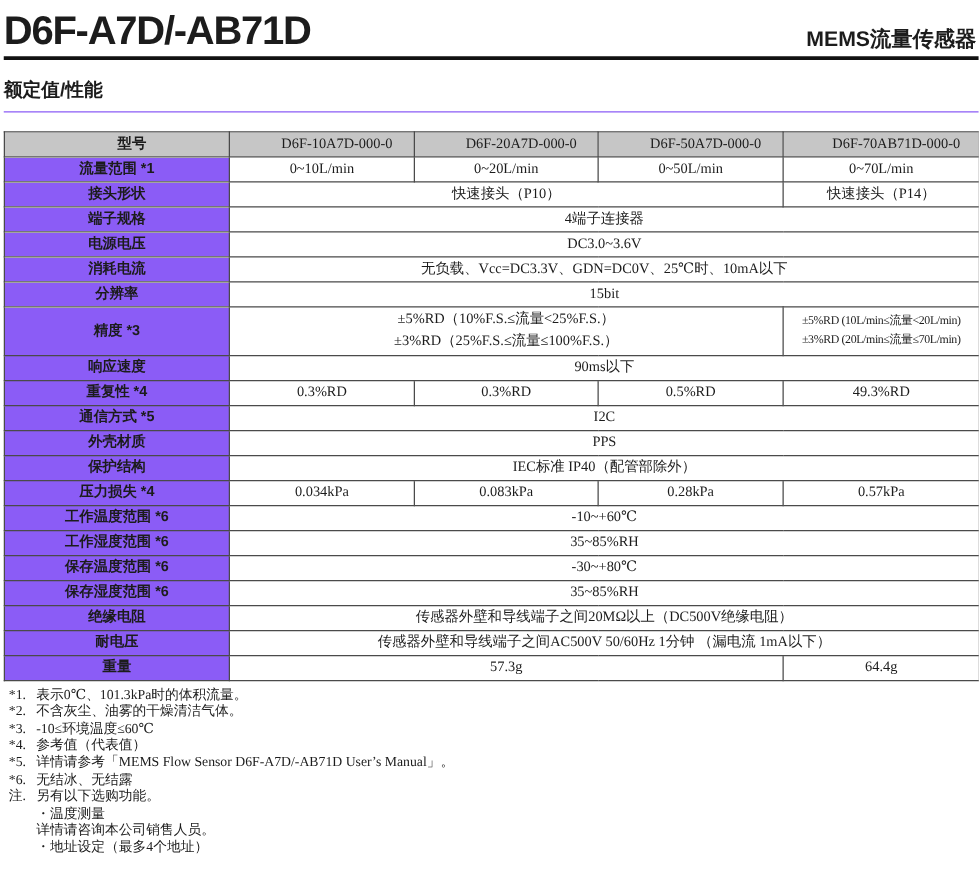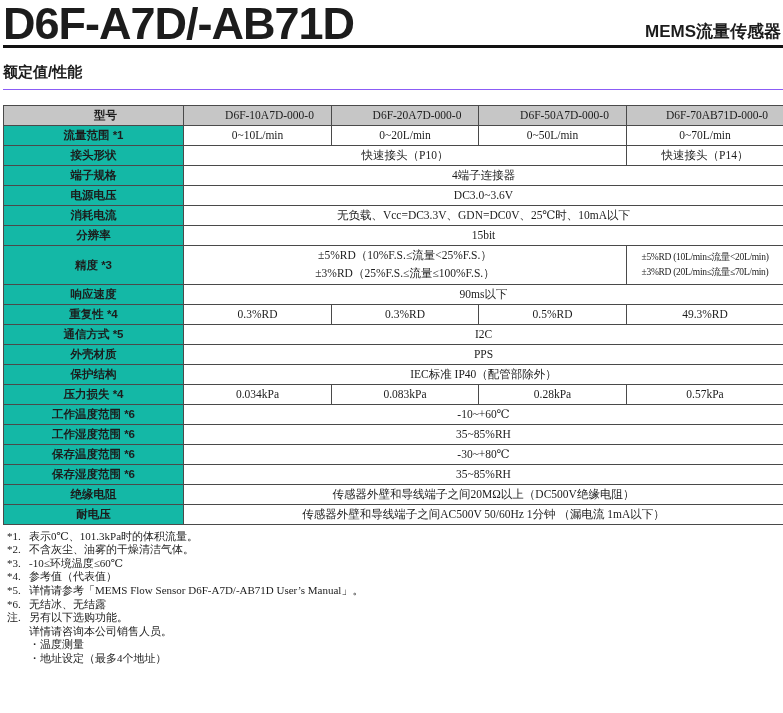--- a/index.html
+++ b/index.html
@@ -9,21 +9,21 @@
     color:#1c1c1c;
     position:relative;
     overflow:hidden;
   }
   .page{padding:0 0 0 3px;width:780px;}
 
   
   .hdr{display:flex;align-items:flex-end;justify-content:space-between;padding-top:5px;}
   .hdr-title{
     font-family:"Liberation Sans","DejaVu Sans",sans-serif;
-    font-weight:bold;font-size:45px;letter-spacing:-1px;line-height:38px;
+    font-weight:bold;font-size:32px;letter-spacing:-1px;line-height:38px;
   }
   .hdr-sub{
     font-family:"Liberation Sans","DejaVu Sans",sans-serif;
     font-weight:bold;font-size:17px;line-height:20px;padding-bottom:1px;padding-right:2px;
   }
   .hdr-rule{height:3px;background:#111;margin-top:2px;width:780px;}
 
   
   .section-title{
     font-family:"Liberation Sans","DejaVu Sans",sans-serif;
@@ -42,21 +42,21 @@
   table.spec td{
     border:1px solid #4a4a4a;
     padding:1px 4px;
     height:17px;
     text-align:center;
     vertical-align:middle;
     line-height:1.25;
     overflow:hidden;white-space:nowrap;
   }
   td.lbl{
-    background:#14b8a6;
+    background:#8b5cf6;
     text-align:left;
     font-family:"Liberation Sans","DejaVu Sans",sans-serif;
     font-weight:bold;
     font-size:11.5px;
     padding-left:6px;
   }
   tr.hdr-row td{background:#c6c6c6;padding-left:28px;}
   td.small-cell{font-size:9.5px;letter-spacing:-0.3px;padding:1px 1px;}
   td.two-line{white-space:normal;}
   td.two-line div{line-height:1.55;}
@@ -182,20 +182,25 @@
           <td colspan="4">35~85%RH</td>
         </tr>
         <tr>
           <td class="lbl">绝缘电阻</td>
           <td colspan="4">传感器外壁和导线端子之间20MΩ以上（DC500V绝缘电阻）</td>
         </tr>
         <tr>
           <td class="lbl">耐电压</td>
           <td colspan="4">传感器外壁和导线端子之间AC500V  50/60Hz  1分钟 （漏电流 1mA以下）</td>
         </tr>
+        <tr>
+          <td class="lbl">重量</td>
+          <td colspan="3">57.3g</td>
+          <td>64.4g</td>
+        </tr>
       </tbody>
   </table>
 
   <div class="footnotes" id="footnotes">
       <div class="fn-line">
         <span class="fn-marker">*1.</span>
         <span class="fn-text">表示0℃、101.3kPa时的体积流量。</span>
       </div>
       <div class="fn-line">
         <span class="fn-marker">*2.</span>
@@ -216,25 +221,25 @@
       <div class="fn-line">
         <span class="fn-marker">*6.</span>
         <span class="fn-text">无结冰、无结露</span>
       </div>
       <div class="fn-line">
         <span class="fn-marker">注.</span>
         <span class="fn-text">另有以下选购功能。</span>
       </div>
       <div class="fn-line">
         <span class="fn-marker"></span>
+        <span class="fn-text">・温度测量</span>
+      </div>
+      <div class="fn-line">
+        <span class="fn-marker"></span>
         <span class="fn-text">详情请咨询本公司销售人员。</span>
-      </div>
-      <div class="fn-line">
-        <span class="fn-marker"></span>
-        <span class="fn-text">・温度测量</span>
       </div>
       <div class="fn-line">
         <span class="fn-marker"></span>
         <span class="fn-text">・地址设定（最多4个地址）</span>
       </div>
     </div>
 
 </div>
 
 </body></html>

